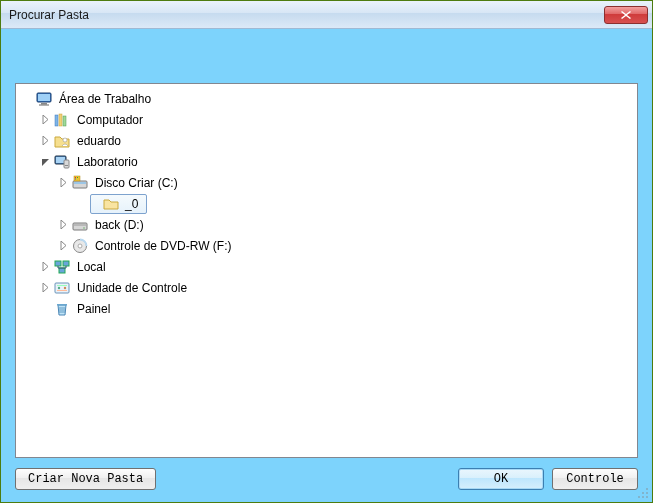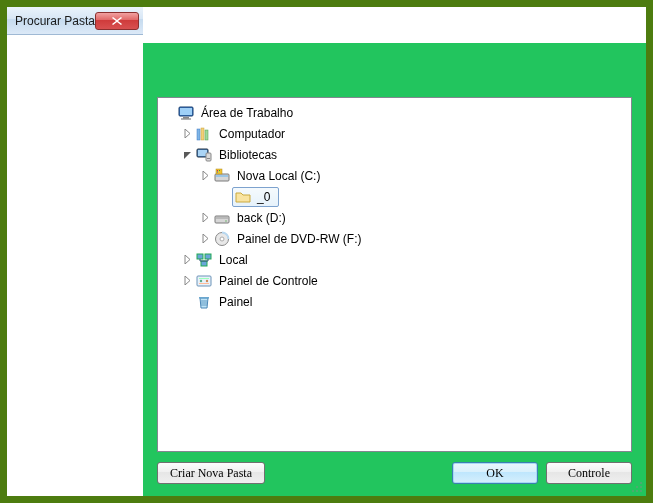--- a/index.html
+++ b/index.html
@@ -9,24 +9,24 @@
     font-family: "Segoe UI", Tahoma, sans-serif;
     font-size: 12px;
     background: #fff;
     width: 653px;
     height: 503px;
     overflow: hidden;
   }
   .window {
     width: 653px;
     height: 503px;
-    border: 7px solid #4d7c0f;
+    border: 1px solid #4d7c0f;
     background: #fff;
     display: flex;
-    flex-direction: row;
+    flex-direction: column;
   }
   .titlebar {
     height: 28px;
     background: linear-gradient(to bottom, #eaf3fb 0%, #d7e6f5 45%, #c6dbef 46%, #dce9f7 100%);
     border-bottom: 1px solid #9fb9d4;
     display: flex;
     align-items: center;
     padding: 0 2px 0 8px;
     position: relative;
   }
@@ -45,25 +45,24 @@
     display: flex;
     align-items: center;
     justify-content: center;
     color: #fff;
     font-weight: bold;
     cursor: pointer;
   }
   .close-btn svg { display:block; }
   .client {
     flex: 1;
-    background: #22c55e;
+    background: #7dd3fc;
     padding: 12px 14px 12px 14px;
     display: flex;
     flex-direction: column;
-    margin-top: 36px;
   }
   .spacer-top { height: 42px; }
   .tree-box {
     flex: 1;
     border: 1px solid #828790;
     background: #fff;
     padding: 4px 2px;
     overflow: auto;
   }
   .tree { list-style: none; margin: 0; padding: 0; }
@@ -102,37 +101,37 @@
     color: #000;
     padding: 1px 3px;
   }
   .selected-wrap {
     border: 1px solid #7da2ce;
     border-radius: 2px;
     background: linear-gradient(to bottom, #f5fafd, #e6f2fb);
     display: inline-flex;
     align-items: center;
     height: 20px;
-    padding: 0 6px 0 2px;
+    padding: 0 6px 0 12px;
   }
   .selected-wrap .label { padding: 0 2px; }
   .button-row {
     display: flex;
     align-items: center;
     padding-top: 10px;
     gap: 8px;
   }
   .btn {
     height: 22px;
     min-width: 86px;
     padding: 0 12px;
     border: 1px solid #707070;
     border-radius: 3px;
     background: linear-gradient(to bottom, #fdfdfd 0%, #f0f0f0 45%, #e6e6e6 46%, #efefef 100%);
-    font-family: Liberation Serif, serif;
+    font-family: Liberation Mono, monospace;
     font-size: 12px;
     cursor: pointer;
     display: inline-flex;
     align-items: center;
     justify-content: center;
   }
   .btn.default {
     border: 1px solid #3c7fb1;
     box-shadow: inset 0 0 0 1px #a7d9f5;
     background: linear-gradient(to bottom, #eaf6fd 0%, #d9f0fc 45%, #bee6fd 46%, #d6effc 100%);
@@ -194,37 +193,54 @@
                   <svg width="16" height="16" viewBox="0 0 16 16">
                       <rect x="1" y="3" width="3" height="11" fill="#7fb5e6" stroke="#3a78c4" stroke-width="0.5"></rect>
                       <rect x="5" y="2" width="3" height="12" fill="#f2d077" stroke="#c9a23a" stroke-width="0.5"></rect>
                       <rect x="9" y="4" width="3" height="10" fill="#9fd99a" stroke="#4f9a4a" stroke-width="0.5"></rect>
                     </svg>
                 </span>
                 <span class="label">Computador</span>
               </div>
             </li>
 
+            <li>
+              <div class="node">
+                <span class="expander">
+                  <svg width="9" height="9" viewBox="0 0 9 9">
+                      <path d="M2 0 L7 4.5 L2 9 Z" fill="none" stroke="#888" stroke-width="1"></path>
+                    </svg>
+                </span>
+                <span class="icon">
+                  <svg width="16" height="16" viewBox="0 0 16 16">
+                      <path d="M1 4 L6 4 L8 6 L15 6 L15 14 L1 14 Z" fill="#f6df8f" stroke="#caa93e"></path>
+                      <circle cx="11" cy="7" r="2" fill="#fff" stroke="#888" stroke-width="0.5"></circle>
+                      <path d="M8 13 Q11 9 14 13" fill="#fff" stroke="#888" stroke-width="0.5"></path>
+                    </svg>
+                </span>
+                <span class="label">eduardo</span>
+              </div>
+            </li>
 
             <li>
               <div class="node">
                 <span class="expander">
                   <svg width="9" height="9" viewBox="0 0 9 9">
                       <path d="M1 2 L8 2 L1 9 Z" fill="#595959"></path>
                     </svg>
                 </span>
                 <span class="icon">
                   <svg width="16" height="16" viewBox="0 0 16 16">
                       <rect x="1" y="2" width="11" height="8" rx="1" fill="#4a86c5" stroke="#234"></rect>
                       <rect x="2" y="3" width="9" height="6" fill="#aad4f5"></rect>
                       <rect x="10" y="6" width="5" height="8" rx="1" fill="#d9d9d9" stroke="#888"></rect>
                       <rect x="11" y="11" width="3" height="1" fill="#888"></rect>
                     </svg>
                 </span>
-                <span class="label">Bibliotecas</span>
+                <span class="label">Laboratorio</span>
               </div>
 
               <ul>
                 <li>
                   <div class="node">
                     <span class="expander">
                       <svg width="9" height="9" viewBox="0 0 9 9">
                           <path d="M2 0 L7 4.5 L2 9 Z" fill="none" stroke="#888" stroke-width="1"></path>
                         </svg>
                     </span>
@@ -232,21 +248,21 @@
                       <svg width="16" height="16" viewBox="0 0 16 16">
                           <rect x="1" y="6" width="14" height="7" rx="1" fill="#d7d7d7" stroke="#7a7a7a"></rect>
                           <rect x="2" y="7" width="12" height="2" fill="#9cc6e6"></rect>
                           <rect x="2" y="1" width="6" height="5" fill="#f1c232" stroke="#b08a1a" stroke-width="0.5"></rect>
                           <rect x="3" y="2" width="1" height="1" fill="#d33"></rect>
                           <rect x="5" y="2" width="1" height="1" fill="#3a3"></rect>
                           <rect x="3" y="3.5" width="1" height="1" fill="#36c"></rect>
                           <rect x="5" y="3.5" width="1" height="1" fill="#cc3"></rect>
                         </svg>
                     </span>
-                    <span class="label">Nova Local (C:)</span>
+                    <span class="label">Disco Criar (C:)</span>
                   </div>
                   <ul>
                     <li>
                       <div class="node">
                         <span class="expander blank"></span>
                         <span class="selected-wrap">
                           <span class="icon">
                             <svg width="16" height="16" viewBox="0 0 16 16">
                                 <path d="M1 4 L6 4 L8 6 L15 6 L15 13 L1 13 Z" fill="#f9e4a1" stroke="#caa93e"></path>
                               </svg>
@@ -283,21 +299,21 @@
                           <path d="M2 0 L7 4.5 L2 9 Z" fill="none" stroke="#888" stroke-width="1"></path>
                         </svg>
                     </span>
                     <span class="icon">
                       <svg width="16" height="16" viewBox="0 0 16 16">
                           <circle cx="8" cy="8" r="6.5" fill="#e8e8e8" stroke="#888"></circle>
                           <circle cx="8" cy="8" r="2" fill="#fff" stroke="#aaa"></circle>
                           <path d="M8 1.5 A6.5 6.5 0 0 1 14.5 8" fill="none" stroke="#b8d8f0" stroke-width="2"></path>
                         </svg>
                     </span>
-                    <span class="label">Painel de DVD-RW (F:)</span>
+                    <span class="label">Controle de DVD-RW (F:)</span>
                   </div>
                 </li>
 
               </ul>
             </li>
 
             <li>
               <div class="node">
                 <span class="expander">
                   <svg width="9" height="9" viewBox="0 0 9 9">
@@ -325,21 +341,21 @@
                 </span>
                 <span class="icon">
                   <svg width="16" height="16" viewBox="0 0 16 16">
                       <rect x="1" y="3" width="14" height="10" rx="1" fill="#e9f2fa" stroke="#6a93b8"></rect>
                       <circle cx="5" cy="8" r="1.2" fill="#5a8"></circle>
                       <circle cx="11" cy="8" r="1.2" fill="#c85"></circle>
                       <rect x="3" y="5" width="10" height="1" fill="#9fb"></rect>
                       <rect x="3" y="10" width="10" height="1" fill="#fb9"></rect>
                     </svg>
                 </span>
-                <span class="label">Painel de Controle</span>
+                <span class="label">Unidade de Controle</span>
               </div>
             </li>
 
             <li>
               <div class="node">
                 <span class="expander blank"></span>
                 <span class="icon">
                   <svg width="16" height="16" viewBox="0 0 16 16">
                       <path d="M4 4 L12 4 L11 14 L5 14 Z" fill="#bfe4f7" stroke="#4a86b5"></path>
                       <rect x="3" y="3" width="10" height="1.5" fill="#6ba7cf"></rect>

